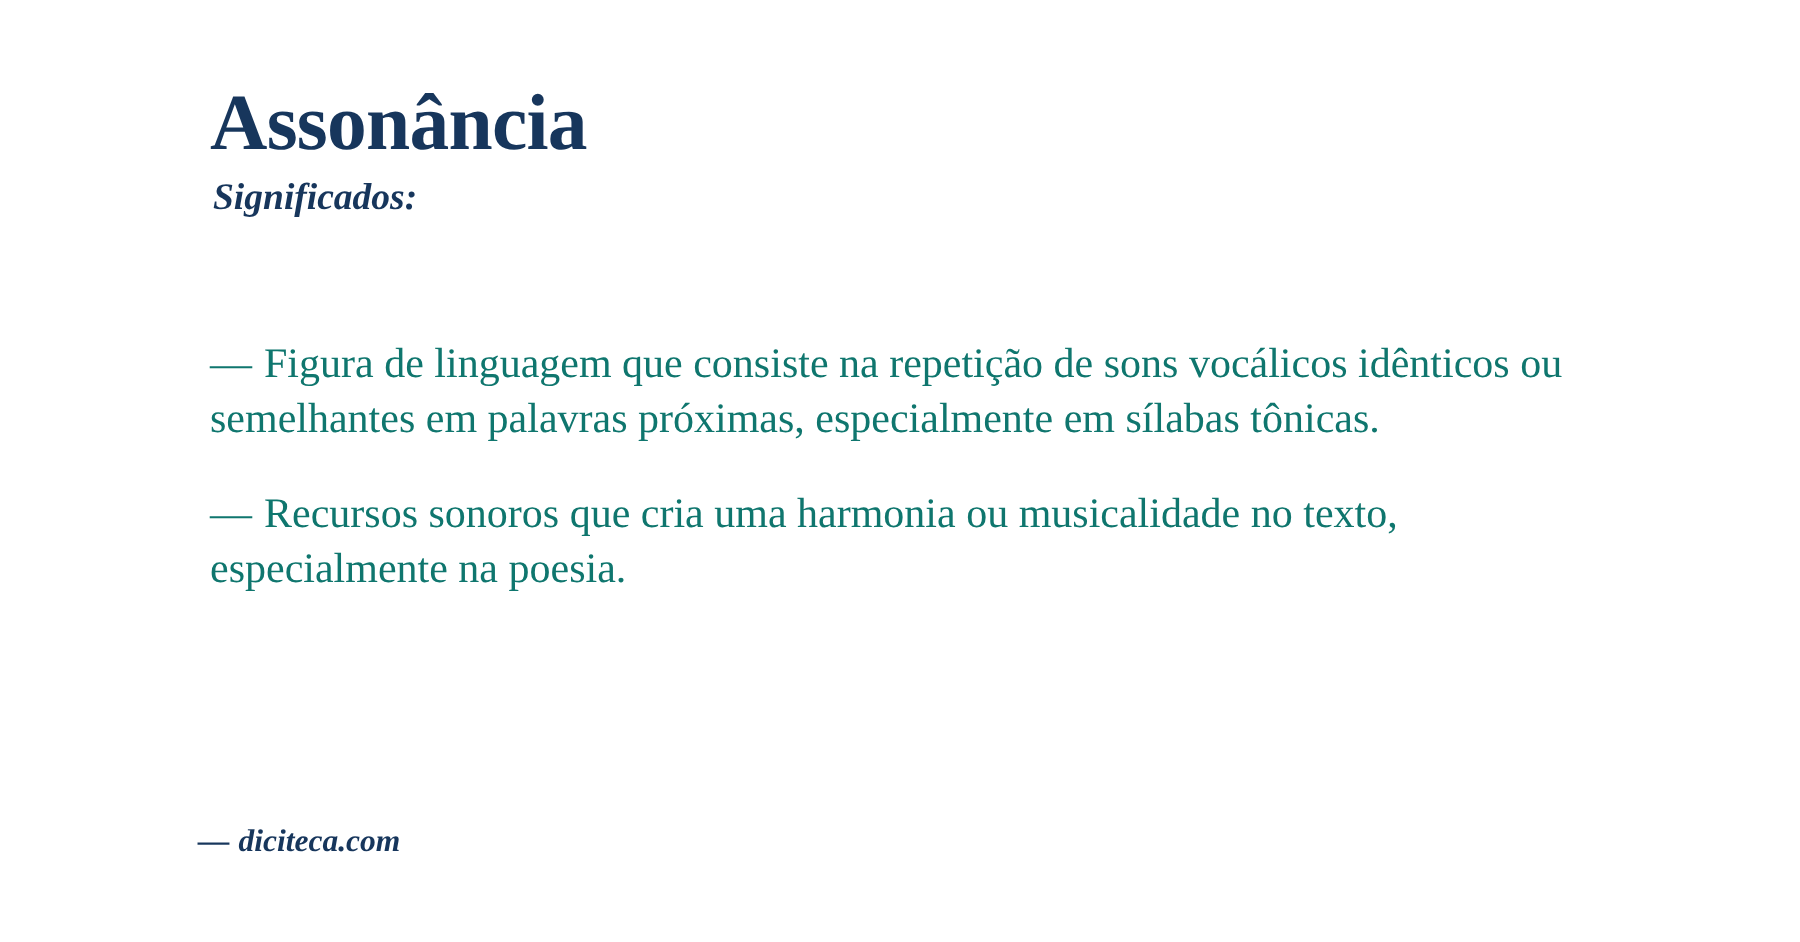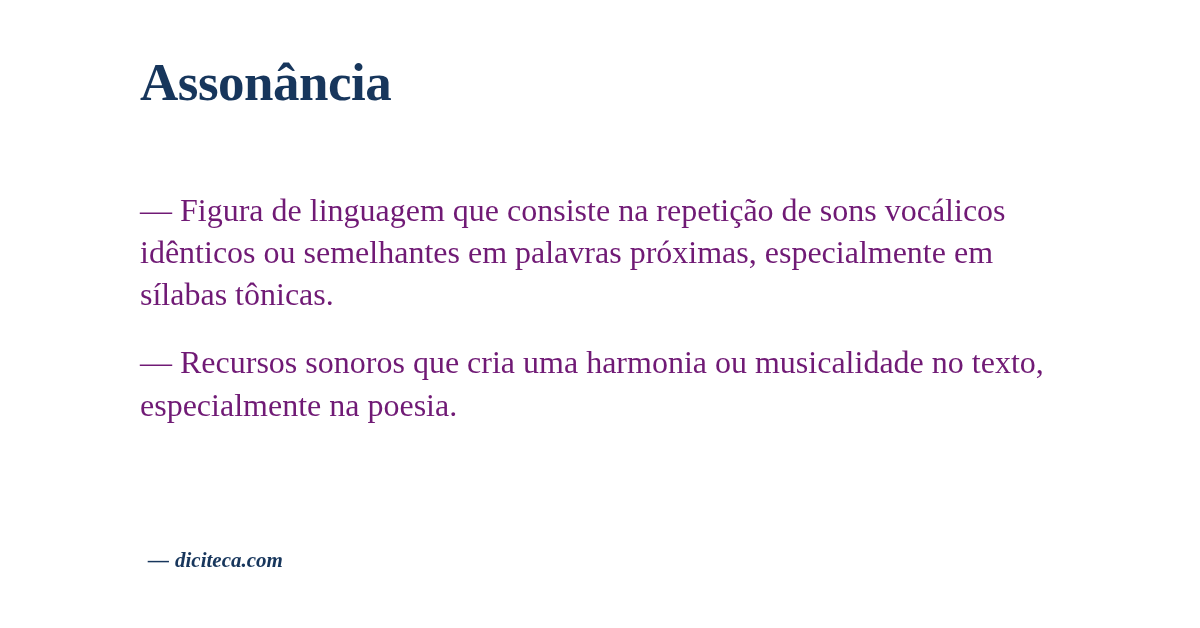--- a/index.html
+++ b/index.html
@@ -39,51 +39,52 @@
     font-size: 25px;
     line-height: 1.2;
     color: #17365c;
     margin: 6px 0 0 2px;
   }
   .definitions {
     margin-top: 78px;
   }
   .definition {
     font-family: "Liberation Serif", "DejaVu Serif", serif;
-    font-size: 32px;
+    font-size: 28px;
     line-height: 1.32;
-    color: #701a75;
+    color: #0f766e;
     margin: 0 0 26px 0;
     max-width: 930px;
     text-indent: 0;
   }
   .definition .dash {
     margin-right: 8px;
   }
   .source {
     position: absolute;
-    left: 148px;
+    left: 132px;
     bottom: 55px;
     font-family: "Liberation Serif", "DejaVu Serif", serif;
     font-style: italic;
     font-weight: bold;
     font-size: 21px;
     color: #17365c;
   }
   .source .dash {
     margin-right: 6px;
   }
 </style>
 </head>
 <body>
 
 <div class="card">
 
   <h1 class="headword">Assonância</h1>
 
+  <div class="subtitle">Significados:</div>
 
   <div class="definitions">
 
     <p class="definition">
       <span class="dash">—</span><span>Figura de linguagem que consiste na repetição de sons vocálicos idênticos ou semelhantes em palavras próximas, especialmente em sílabas tônicas.</span>
     </p>
 
     <p class="definition">
       <span class="dash">—</span><span>Recursos sonoros que cria uma harmonia ou musicalidade no texto, especialmente na poesia.</span>
     </p>

